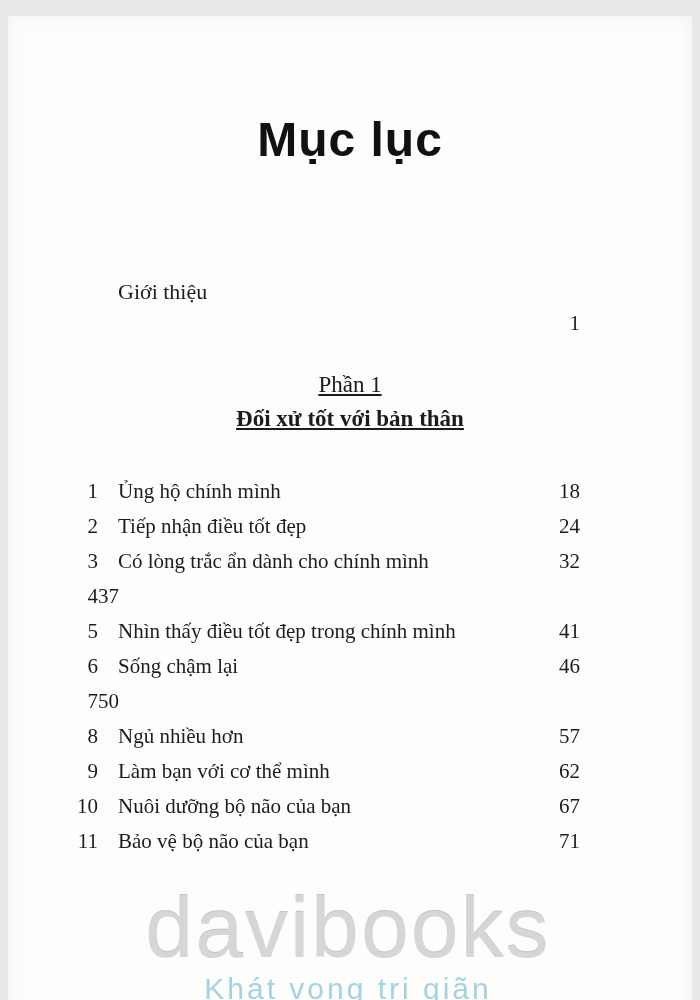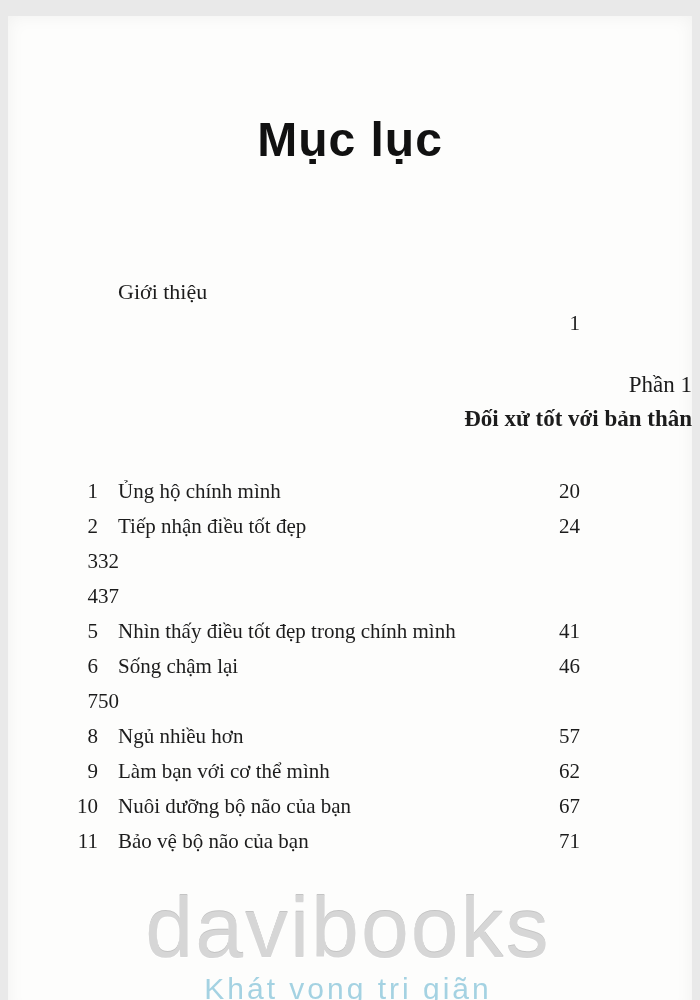--- a/index.html
+++ b/index.html
@@ -36,21 +36,22 @@
     font-size: 22px;
   }
   .intro-page {
     padding-right: 112px;
     text-align: right;
     font-size: 21px;
     margin-top: 6px;
   }
   .section-block {
     margin-top: 36px;
-    text-align: right;
+    text-align: center;
+    text-decoration: underline;
   }
   .part-label {
     font-size: 23px;
   }
   .section-heading {
     margin-top: 8px;
     font-size: 23px;
     font-weight: 700;
   }
   .toc-list {
@@ -118,31 +119,32 @@
   <div class="section-block">
     <div class="part-label">Phần 1</div>
     <div class="section-heading">Đối xử tốt với bản thân</div>
   </div>
 
   <div class="toc-list">
 
     <div class="toc-row">
       <span class="toc-num">1</span>
       <span class="toc-title">Ủng hộ chính mình</span>
-      <span class="toc-page">20</span>
+      <span class="toc-page">18</span>
     </div>
 
     <div class="toc-row">
       <span class="toc-num">2</span>
       <span class="toc-title">Tiếp nhận điều tốt đẹp</span>
       <span class="toc-page">24</span>
     </div>
 
     <div class="toc-row">
       <span class="toc-num">3</span>
+      <span class="toc-title">Có lòng trắc ẩn dành cho chính mình</span>
       <span class="toc-page">32</span>
     </div>
 
     <div class="toc-row">
       <span class="toc-num">4</span>
       <span class="toc-page">37</span>
     </div>
 
     <div class="toc-row">
       <span class="toc-num">5</span>

